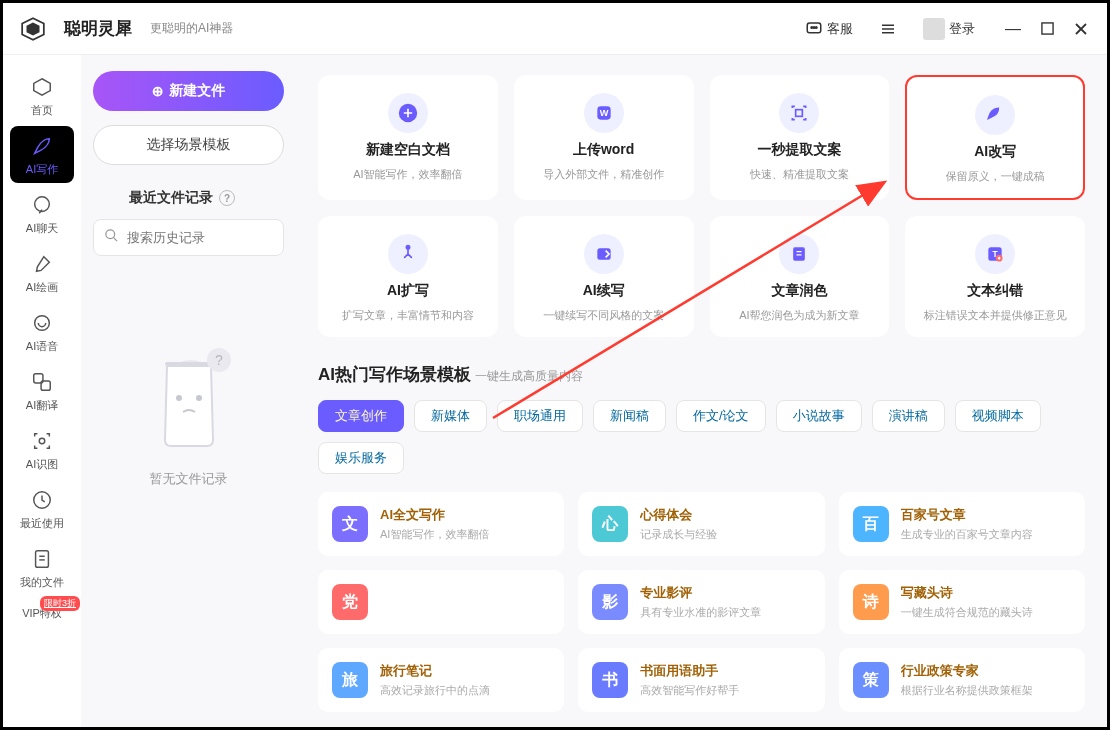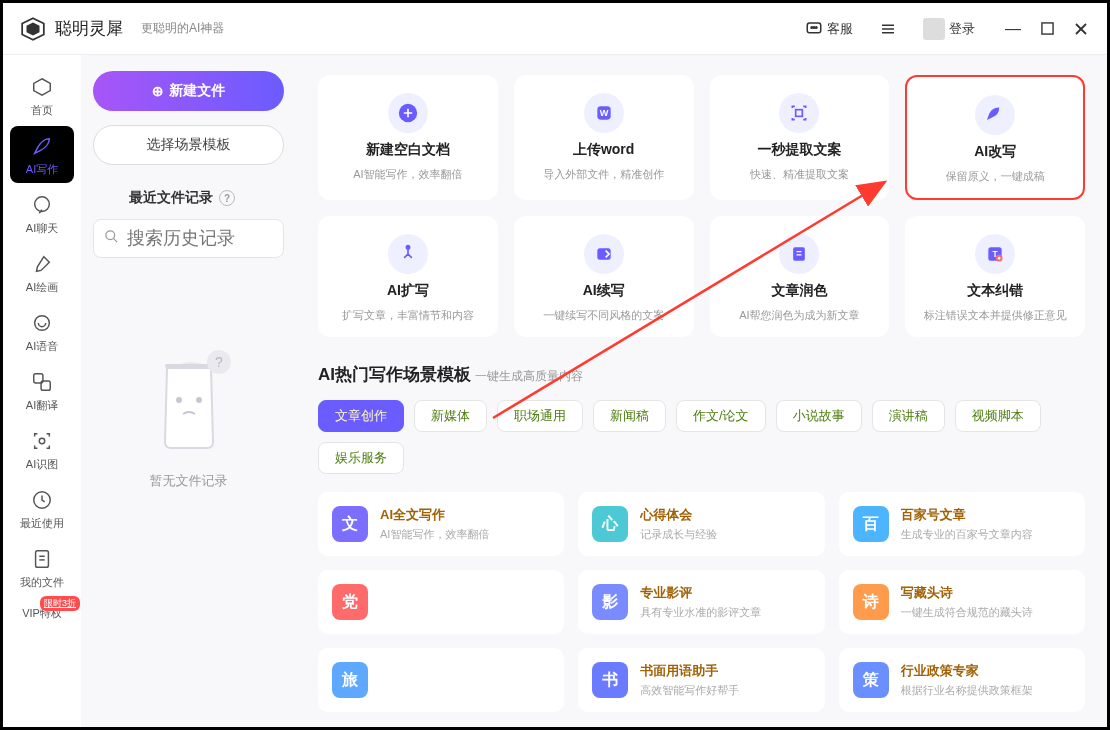--- a/index.html
+++ b/index.html
@@ -2,21 +2,21 @@
 <html><head>
 <meta charset="utf-8">
 <style>
 * { margin: 0; padding: 0; box-sizing: border-box; font-family: "Microsoft YaHei", "PingFang SC", sans-serif; }
 body { width: 1110px; height: 730px; background: #fff; border: 3px solid #000; overflow: hidden; position: relative; }
 
 
 .header { height: 52px; display: flex; align-items: center; padding: 0 16px; border-bottom: 1px solid #eee; }
 .logo-wrap { display: flex; align-items: center; gap: 8px; }
 .logo-icon { width: 28px; height: 28px; display: flex; align-items: center; justify-content: center; }
-.logo-text { font-size: 17px; font-weight: 400; color: #222; }
+.logo-text { font-size: 17px; font-weight: 700; color: #222; margin-left: 9px; }
 .logo-sub { font-size: 12px; color: #888; margin-left: 10px; }
 .header-right { margin-left: auto; display: flex; align-items: center; gap: 14px; }
 .hr-btn { display: flex; align-items: center; gap: 4px; font-size: 13px; color: #333; cursor: pointer; padding: 4px 6px; }
 .hr-icon { width: 18px; height: 18px; display:flex; align-items:center; justify-content:center; }
 .avatar { width: 22px; height: 22px; background: #ddd; border-radius: 3px; }
 .win-ctrl { display: flex; gap: 14px; margin-left: 8px; }
 .win-btn { width: 20px; height: 20px; display:flex; align-items:center; justify-content:center; cursor:pointer; font-size: 16px; color:#333; }
 
 
 .body { display: flex; height: calc(730px - 58px); }
@@ -32,40 +32,40 @@
 .side-badge { position: relative; }
 .side-badge .badge { position:absolute; top:-2px; right:-6px; background:#ff4d4f; color:#fff; font-size:9px; padding:1px 4px; border-radius:6px;text-decoration:underline; }
 
 
 .left-panel { width: 215px; padding: 16px 12px; background: #f8f8fb; }
 .btn-primary { width: 100%; height: 40px; border-radius: 20px; background: linear-gradient(90deg,#a855f7,#6b5cff); color:#fff; border:none; font-size:14px; font-weight:600; display:flex; align-items:center; justify-content:center; gap:6px; cursor:pointer; }
 .btn-outline { width:100%; height:40px; border-radius:20px; background:#fff; border:1px solid #ddd; color:#444; font-size:14px; margin-top:14px; cursor:pointer; }
 .recent-head { display:flex; align-items:center; gap:6px; margin-top:24px; font-size:14px; font-weight:600; color:#333;margin-left:36px; }
 .recent-head .q { width:16px; height:16px; border:1px solid #bbb; border-radius:50%; font-size:10px; color:#999; display:flex; align-items:center; justify-content:center; }
 .search-box { margin-top:12px; display:flex; align-items:center; gap:8px; background:#fff; border:1px solid #e5e5e5; border-radius:8px; padding:8px 10px; }
-.search-box input { border:none; outline:none; flex:1; font-size:18px; background:transparent; }
+.search-box input { border:none; outline:none; flex:1; font-size:13px; background:transparent; }
 .empty-state { margin-top:80px; display:flex; flex-direction:column; align-items:center; gap:14px; }
 .empty-ill { width:100px; height:120px; position:relative; }
 .empty-text { font-size:13px; color:#999; }
 
 
 .main { flex:1; padding: 20px 22px 10px 22px; background:#f8f8fb; overflow-y:auto; }
 .card-grid { display:grid; grid-template-columns: repeat(4, 1fr); gap:16px; }
 .feature-card { background:#fff; border-radius:12px; padding:18px 10px 14px; display:flex; flex-direction:column; align-items:center; gap:8px; cursor:pointer; }
 .feature-card.highlight { border:2px solid #ff3b30; }
 .fc-icon { width:40px; height:40px; border-radius:50%; background:#eef0ff; display:flex; align-items:center; justify-content:center; color:#6b5cff; }
 .fc-title { font-size:14px; font-weight:600; color:#222;text-align:center; }
 .fc-desc { font-size:11px; color:#999; text-align:center; }
 
 .section-head { display:flex; align-items:baseline; gap:4px; margin:26px 0 14px; }
 .sh-title { font-size:17px; font-weight:700; color:#222; }
 .sh-sub { font-size:12px; color:#999; }
 
 .tabs { display:flex; gap:10px; flex-wrap:wrap; margin-bottom:18px; }
-.tab-btn { padding:6px 16px; border-radius:8px; background:#fff; border:1px solid #e5e5e5; font-size:13px; color:#4d7c0f; cursor:pointer; }
+.tab-btn { padding:6px 16px; border-radius:8px; background:#fff; border:1px solid #e5e5e5; font-size:13px; color:#0369a1; cursor:pointer; }
 .tab-btn.active { background:#6b5cff; color:#fef9c3; border-color:#6b5cff;font-family:Liberation Serif, serif; }
 
 .tmpl-grid { display:grid; grid-template-columns: repeat(3, 1fr); gap:14px; }
 .tmpl-card { background:#fff; border-radius:10px; padding:14px; display:flex; gap:12px; align-items:center; cursor:pointer; }
 .tmpl-icon { width:36px; height:36px; border-radius:8px; display:flex; align-items:center; justify-content:center; color:#fff; font-size:16px; font-weight:600; flex-shrink:0; }
 .tmpl-txt { display:flex; flex-direction:column; gap:3px; overflow:hidden; }
 .tmpl-title { font-size:13px; font-weight:600; color:#a16207; }
 .tmpl-desc { font-size:11px; color:#aaa; white-space:nowrap; overflow:hidden; text-overflow:ellipsis; }
 
 
@@ -389,20 +389,24 @@
         </div>
         <div class="tmpl-card">
           <span class="tmpl-icon" style="background:#ff9b4d">诗</span>
     <div class="tmpl-txt">
       <span class="tmpl-title">写藏头诗</span>
       <span class="tmpl-desc">一键生成符合规范的藏头诗</span>
     </div>
         </div>
         <div class="tmpl-card">
           <span class="tmpl-icon" style="background:#5ea8ff">旅</span>
+    <div class="tmpl-txt">
+      <span class="tmpl-title">旅行笔记</span>
+      <span class="tmpl-desc">高效记录旅行中的点滴</span>
+    </div>
         </div>
         <div class="tmpl-card">
           <span class="tmpl-icon" style="background:#6b7bff">书</span>
     <div class="tmpl-txt">
       <span class="tmpl-title">书面用语助手</span>
       <span class="tmpl-desc">高效智能写作好帮手</span>
     </div>
         </div>
         <div class="tmpl-card">
           <span class="tmpl-icon" style="background:#6b8fff">策</span>

